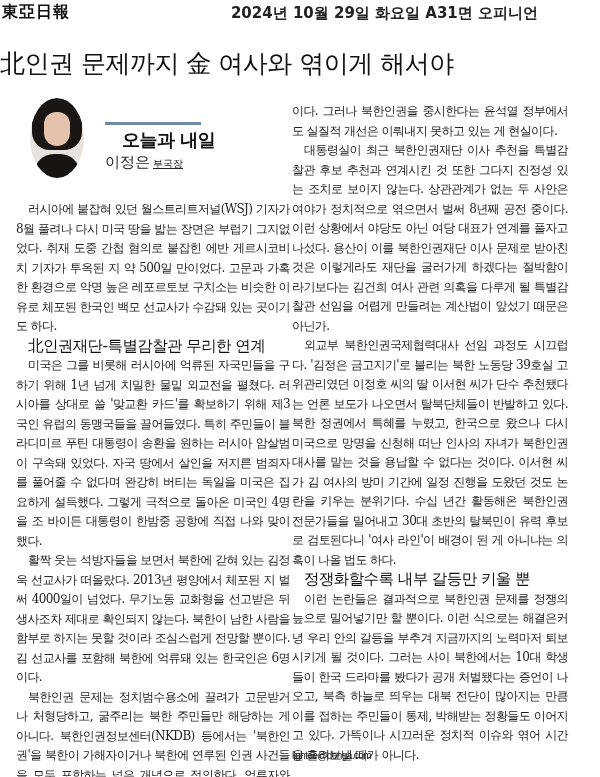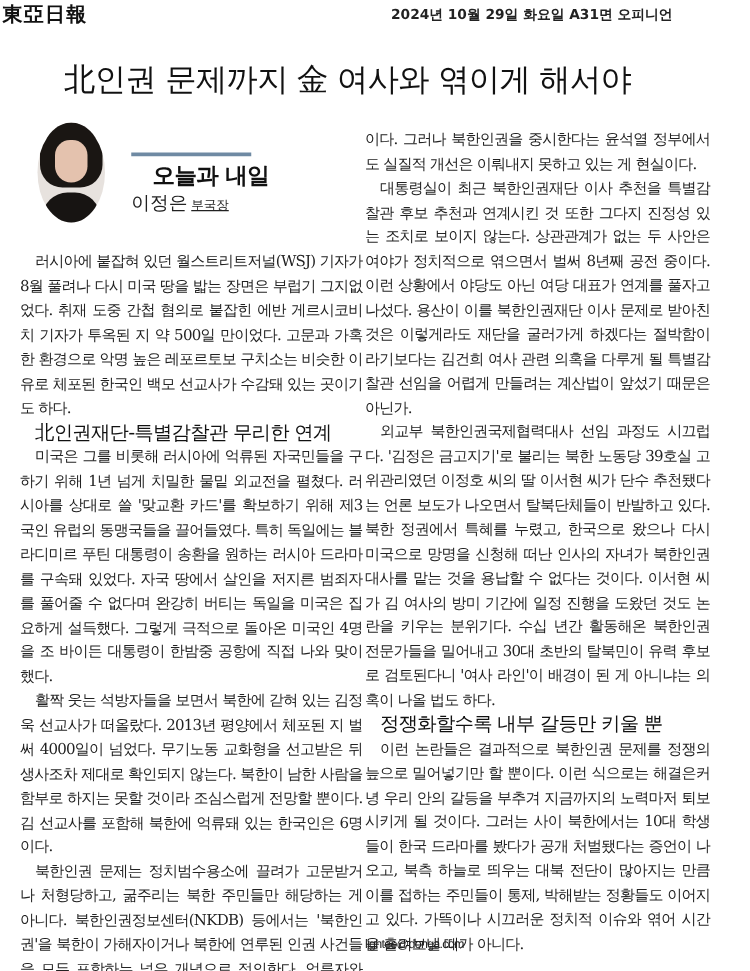--- a/index.html
+++ b/index.html
@@ -1,20 +1,20 @@
 <!DOCTYPE html>
 <html><head>
 <meta charset="utf-8">
 <style>
   html, body { margin:0; padding:0; background:#ffffff; }
   body { width:600px; height:777px; position:relative; overflow:hidden; font-family:"DejaVu Sans", sans-serif; color:#222; }
   .masthead { position:absolute; left:0; top:0; width:540px; height:22px; }
   .logo { position:absolute; left:2px; top:2px; font-family:"DejaVu Serif", serif; font-size:16px; font-weight:bold; letter-spacing:1px; color:#111; }
-  .dateline { position:absolute; right:2px; top:4px; font-size:11px; font-weight:bold; color:#222; }
-  .headline { position:absolute; left:0; top:30px; width:505px; text-align:right; font-family:"DejaVu Sans", sans-serif; font-size:25px; font-weight:normal; color:#111; letter-spacing:-0.5px; }
+  .dateline { position:absolute; right:2px; top:4px; font-size:15px; font-weight:bold; color:#222; }
+  .headline { position:absolute; left:0; top:30px; width:505px; text-align:left; font-family:"DejaVu Sans", sans-serif; font-size:25px; font-weight:normal; color:#111; letter-spacing:-0.5px; }
   .byline-block { position:absolute; left:30px; top:98px; width:270px; height:82px; }
   .photo { position:absolute; left:0; top:0; width:54px; height:80px; border-radius:27px/40px; overflow:hidden; background:#e7e2de; }
   .photo .hair { position:absolute; left:2px; top:0; width:50px; height:52px; border-radius:25px 25px 18px 18px; background:#1a1613; }
   .photo .face { position:absolute; left:14px; top:14px; width:26px; height:34px; border-radius:13px 13px 14px 14px; background:#e4c2ae; }
   .photo .body { position:absolute; left:4px; top:56px; width:46px; height:30px; border-radius:20px 20px 0 0; background:#171412; }
   .column-rule { position:absolute; left:105px; top:122px; width:96px; height:3px; background:#6f8aa3; }
   .column-name { position:absolute; left:122px; top:128px; font-size:18px; font-weight:bold; color:#111; letter-spacing:-0.5px; }
   .author { position:absolute; left:105px; top:153px; font-size:15px; color:#222; }
   .author .rank { font-size:10px; margin-left:3px;text-decoration:underline; }
   .col { position:absolute; font-family:"DejaVu Serif", serif; font-size:12px; line-height:19.5px; color:#222; text-align:justify; letter-spacing:-0.6px; }
@@ -44,21 +44,21 @@
 </div>
 <div class="column-rule"></div>
 <div class="column-name">오늘과 내일</div>
 <div class="author">
   <span>이정은</span><span class="rank">부국장</span>
 </div>
 
 <div class="col col-left">
   <p>러시아에 붙잡혀 있던 월스트리트저널(WSJ) 기자가 8월 풀려나 다시 미국 땅을 밟는 장면은 부럽기 그지없었다. 취재 도중 간첩 혐의로 붙잡힌 에반 게르시코비치 기자가 투옥된 지 약 500일 만이었다. 고문과 가혹한 환경으로 악명 높은 레포르토보 구치소는 비슷한 이유로 체포된 한국인 백모 선교사가 수감돼 있는 곳이기도 하다.</p>
   <p class="subhead">北인권재단-특별감찰관 무리한 연계</p>
-  <p>미국은 그를 비롯해 러시아에 억류된 자국민들을 구하기 위해 1년 넘게 치밀한 물밑 외교전을 펼쳤다. 러시아를 상대로 쓸 '맞교환 카드'를 확보하기 위해 제3국인 유럽의 동맹국들을 끌어들였다. 특히 독일에는 블라디미르 푸틴 대통령이 송환을 원하는 러시아 드라마를 구속돼 있었다. 자국 땅에서 살인을 저지른 범죄자를 풀어줄 수 없다며 완강히 버티는 독일을 미국은 집요하게 설득했다. 그렇게 극적으로 돌아온 미국인 4명을 조 바이든 대통령이 한밤중 공항에 직접 나와 맞이했다.</p>
+  <p>미국은 그를 비롯해 러시아에 억류된 자국민들을 구하기 위해 1년 넘게 치밀한 물밑 외교전을 펼쳤다. 러시아를 상대로 쓸 '맞교환 카드'를 확보하기 위해 제3국인 유럽의 동맹국들을 끌어들였다. 특히 주민들이 블라디미르 푸틴 대통령이 송환을 원하는 러시아 암살범이 구속돼 있었다. 자국 땅에서 살인을 저지른 범죄자를 풀어줄 수 없다며 완강히 버티는 독일을 미국은 집요하게 설득했다. 그렇게 극적으로 돌아온 미국인 4명을 조 바이든 대통령이 한밤중 공항에 직접 나와 맞이했다.</p>
   <p>활짝 웃는 석방자들을 보면서 북한에 갇혀 있는 김정욱 선교사가 떠올랐다. 2013년 평양에서 체포된 지 벌써 4000일이 넘었다. 무기노동 교화형을 선고받은 뒤 생사조차 제대로 확인되지 않는다. 북한이 남한 사람을 함부로 하지는 못할 것이라 조심스럽게 전망할 뿐이다. 김 선교사를 포함해 북한에 억류돼 있는 한국인은 6명이다.</p>
   <p>북한인권 문제는 정치범수용소에 끌려가 고문받거나 처형당하고, 굶주리는 북한 주민들만 해당하는 게 아니다. 북한인권정보센터(NKDB) 등에서는 '북한인권'을 북한이 가해자이거나 북한에 연루된 인권 사건들을 모두 포함하는 넓은 개념으로 정의한다. 억류자와 납북자, 국군포로를 포함한 대한민국 국민들도 엮여 있는 문제라는 말</p>
 </div>
 
 <div class="col col-right">
   <p class="cont">이다. 그러나 북한인권을 중시한다는 윤석열 정부에서도 실질적 개선은 이뤄내지 못하고 있는 게 현실이다.</p>
   <p>대통령실이 최근 북한인권재단 이사 추천을 특별감찰관 후보 추천과 연계시킨 것 또한 그다지 진정성 있는 조치로 보이지 않는다. 상관관계가 없는 두 사안은 여야가 정치적으로 엮으면서 벌써 8년째 공전 중이다. 이런 상황에서 야당도 아닌 여당 대표가 연계를 풀자고 나섰다. 용산이 이를 북한인권재단 이사 문제로 받아친 것은 이렇게라도 재단을 굴러가게 하겠다는 절박함이라기보다는 김건희 여사 관련 의혹을 다루게 될 특별감찰관 선임을 어렵게 만들려는 계산법이 앞섰기 때문은 아닌가.</p>
   <p>외교부 북한인권국제협력대사 선임 과정도 시끄럽다. '김정은 금고지기'로 불리는 북한 노동당 39호실 고위관리였던 이정호 씨의 딸 이서현 씨가 단수 추천됐다는 언론 보도가 나오면서 탈북단체들이 반발하고 있다. 북한 정권에서 특혜를 누렸고, 한국으로 왔으나 다시 미국으로 망명을 신청해 떠난 인사의 자녀가 북한인권대사를 맡는 것을 용납할 수 없다는 것이다. 이서현 씨가 김 여사의 방미 기간에 일정 진행을 도왔던 것도 논란을 키우는 분위기다. 수십 년간 활동해온 북한인권 전문가들을 밀어내고 30대 초반의 탈북민이 유력 후보로 검토된다니 '여사 라인'이 배경이 된 게 아니냐는 의혹이 나올 법도 하다.</p>
   <p class="subhead">정쟁화할수록 내부 갈등만 키울 뿐</p>
   <p>이런 논란들은 결과적으로 북한인권 문제를 정쟁의 늪으로 밀어넣기만 할 뿐이다. 이런 식으로는 해결은커녕 우리 안의 갈등을 부추겨 지금까지의 노력마저 퇴보시키게 될 것이다. 그러는 사이 북한에서는 10대 학생들이 한국 드라마를 봤다가 공개 처벌됐다는 증언이 나오고, 북측 하늘로 띄우는 대북 전단이 많아지는 만큼 이를 접하는 주민들이 통제, 박해받는 정황들도 이어지고 있다. 가뜩이나 시끄러운 정치적 이슈와 엮어 시간을 흘려보낼 때가 아니다.</p>

